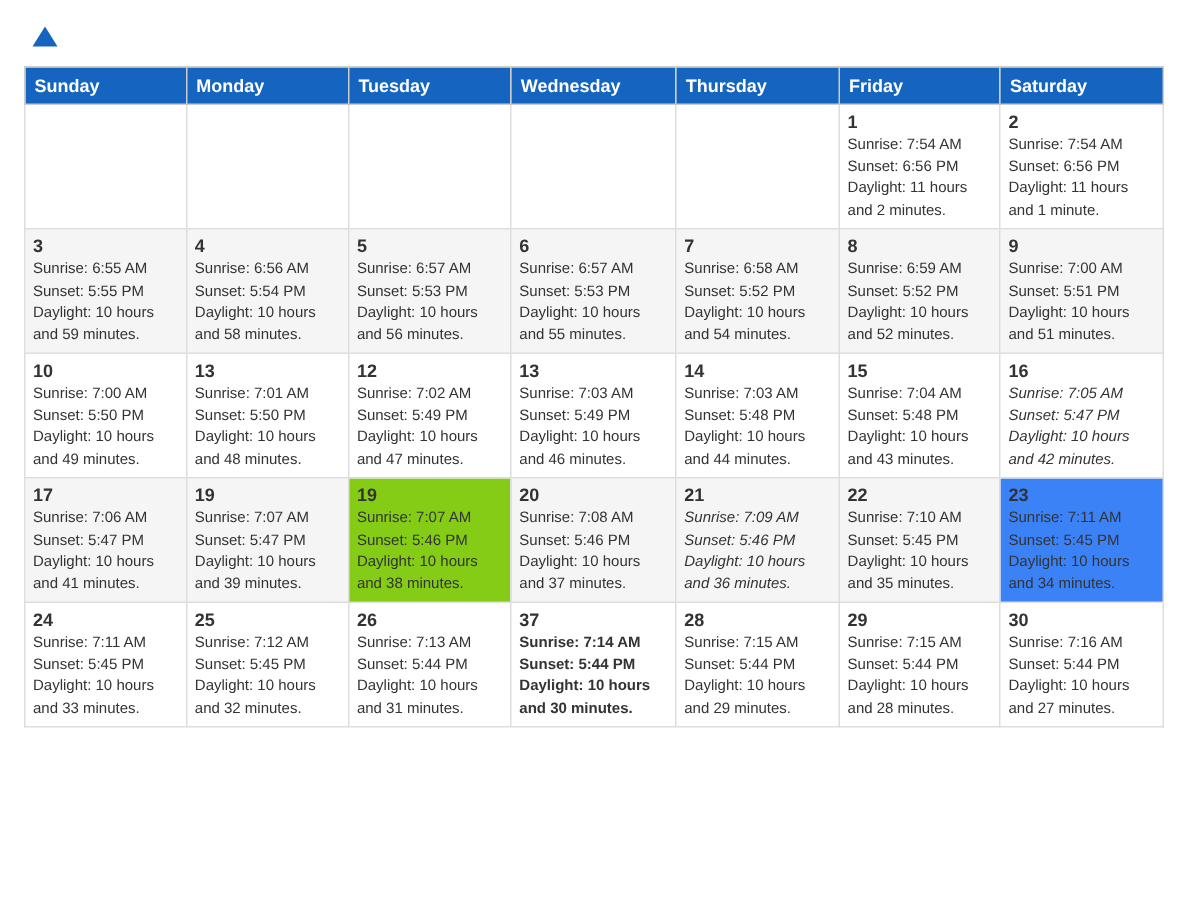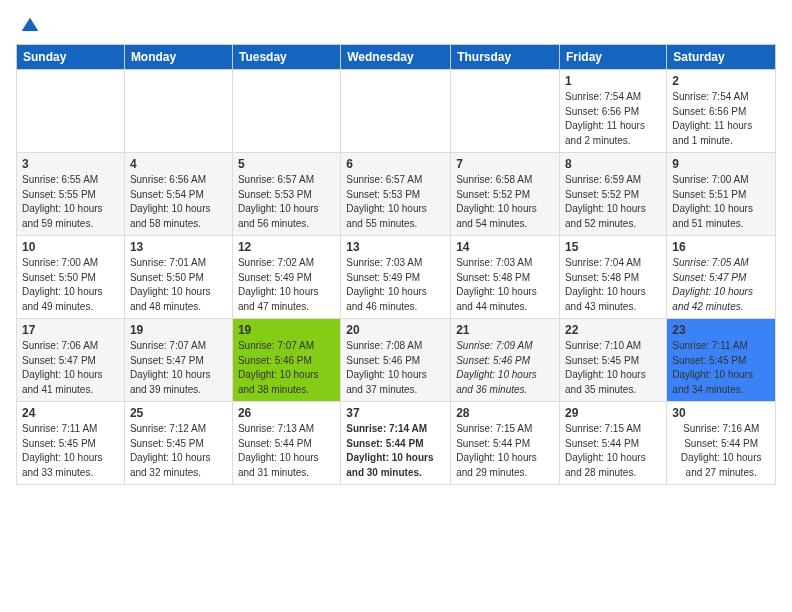--- a/index.html
+++ b/index.html
@@ -309,19 +309,19 @@
 Daylight: 10 hours and 29 minutes.</div>
         </td>
         <td>
           <span class="day-num">29</span>
           <div class="day-info" style="white-space: pre-line;">Sunrise: 7:15 AM
 Sunset: 5:44 PM
 Daylight: 10 hours and 28 minutes.</div>
         </td>
         <td>
           <span class="day-num">30</span>
-          <div class="day-info" style="white-space: pre-line; text-align: center;">Sunrise: 7:16 AM
+          <div class="day-info" style="white-space: pre-line;">Sunrise: 7:16 AM
 Sunset: 5:44 PM
 Daylight: 10 hours and 27 minutes.</div>
         </td>
       </tr>
     </tbody>
 </table>
 
 </body></html>

